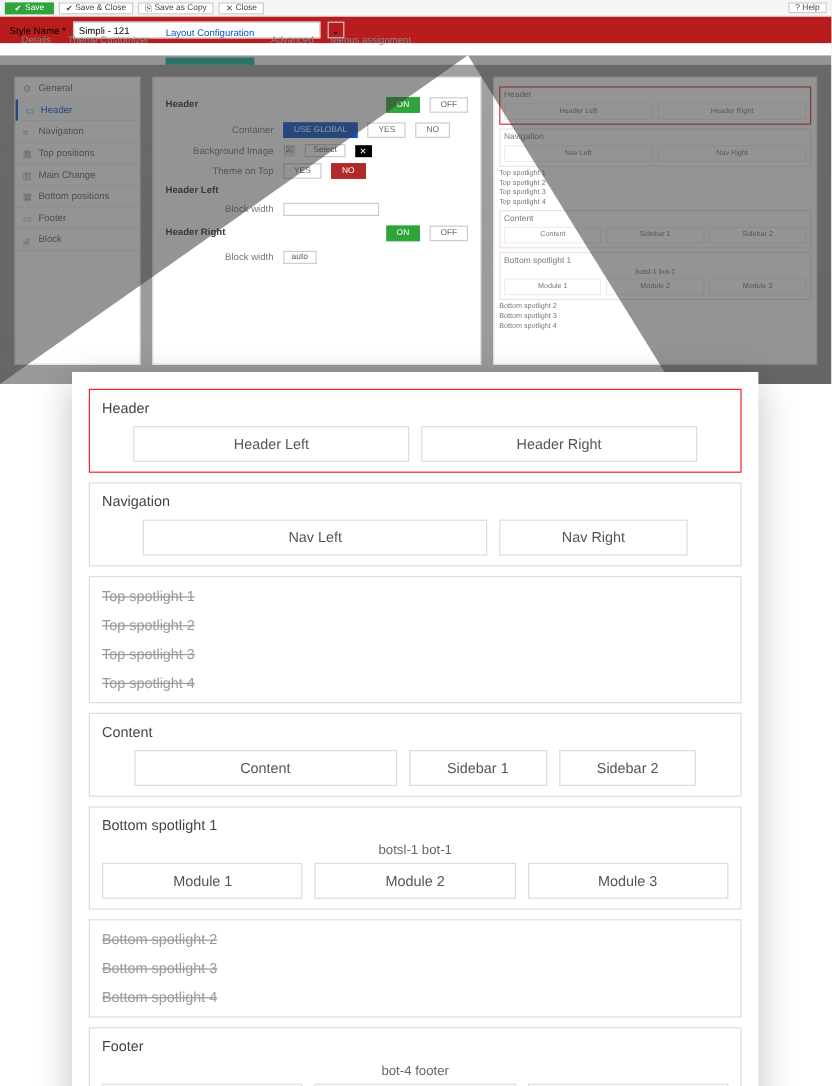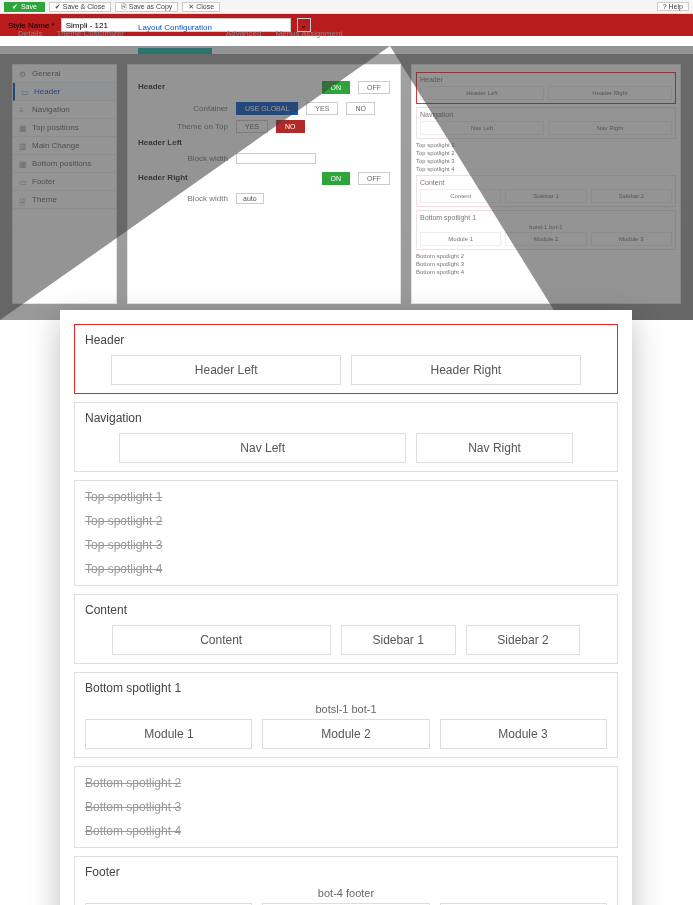--- a/index.html
+++ b/index.html
@@ -4,21 +4,21 @@
 <style>
 *{box-sizing:border-box;margin:0;padding:0;font-family:Arial,Helvetica,sans-serif}
 body{background:#fff;width:693px;height:905px;position:relative;overflow:hidden}
 .bg{position:absolute;top:0;left:0;width:693px;height:320px;filter:brightness(1)}
 .bg::after{content:"";position:absolute;inset:0;background:linear-gradient(to bottom,rgba(70,70,70,.5),rgba(70,70,70,.55));clip-path:polygon(0 0,100% 0,100% 100%,0 100%)}
 .toolbar{height:14px;background:#f5f5f5;border-bottom:1px solid #ddd;display:flex;align-items:center;padding:0 4px;font-size:7px;gap:4px;position:relative;z-index:1}
 .btn-save{background:#2fa43a;color:#fff;padding:1px 8px;border:none;font-size:7px;display:flex;align-items:center;gap:3px}
 .btn-tb{background:#fff;border:1px solid #ccc;padding:0 5px;font-size:7px;display:flex;align-items:center;gap:2px;color:#444}
 .btn-help{margin-left:auto;background:#fff;border:1px solid #ccc;padding:0 5px;font-size:7px;color:#444}
 .stylebar{height:22px;display:flex;align-items:center;padding:0 8px;font-size:8px;gap:6px;position:relative;z-index:1;background:#b91c1c}
-.stylebar input{width:230px;height:14px;border:1px solid #ccc;font-size:8px;padding:0 4px}
+.stylebar input{width:206px;height:14px;border:1px solid #ccc;font-size:8px;padding:0 4px}
 .stylebar .ddicn{width:14px;height:14px;border:1px solid #ccc;display:flex;align-items:center;justify-content:center;font-size:8px}
 .tabs{height:18px;display:flex;align-items:end;gap:14px;padding:0 18px;font-size:8px;color:#888;position:relative;z-index:1;background:#fff}
 .tabs .tab{padding-bottom:16px;cursor:pointer}
 .tabs .active{color:#0a58ca;border-bottom:6px solid #14b8a6}
 .panel{position:relative;margin:10px 12px 0;display:flex;gap:10px;z-index:1}
 .sidebar{width:105px;background:#fff;border:1px solid #e3e3e3;font-size:8px}
 .side-item{display:flex;align-items:center;gap:5px;padding:4px 6px;border-bottom:1px solid #eee;color:#666}
 .side-item.active{color:#0a58ca;border-left:2px solid #0a58ca;background:#f7fbff}
 .side-ic{width:8px;height:8px;opacity:.6}
 .cfg{flex:1;background:#fff;border:1px solid #e3e3e3;padding:8px 10px;font-size:8px;color:#555;min-height:240px}
@@ -115,35 +115,41 @@
     <div class="side-item">
           <span class="side-ic">▦</span>
           <span>Bottom positions</span>
         </div>
     <div class="side-item">
           <span class="side-ic">▭</span>
           <span>Footer</span>
         </div>
     <div class="side-item">
           <span class="side-ic">🗎</span>
-          <span>Theme</span>
+          <span>Block</span>
         </div>
   </div>
   <div class="cfg">
     <div class="cfg-row">
           <span class="cfg-head">Header</span>
       <span style="margin-left:auto"></span>
       <span class="pill on">ON</span>
       <span class="pill off">OFF</span>
     </div>
     <div class="cfg-row">
           <span class="lbl">Container</span>
       <span class="pill ug">USE GLOBAL</span>
       <span class="pill off">YES</span>
       <span class="pill off">NO</span>
+    </div>
+    <div class="cfg-row">
+          <span class="lbl">Background Image</span>
+      <span>🖼</span>
+      <span class="sel">Select</span>
+      <span class="x">✕</span>
     </div>
     <div class="cfg-row">
           <span class="lbl">Theme on Top</span>
       <span class="pill off">YES</span>
       <span class="pill no">NO</span>
     </div>
     <div class="cfg-head">Header Left</div>
     <div class="cfg-row">
           <span class="lbl">Block width</span>
       <span class="sel" style="width:80px">&nbsp;</span>

